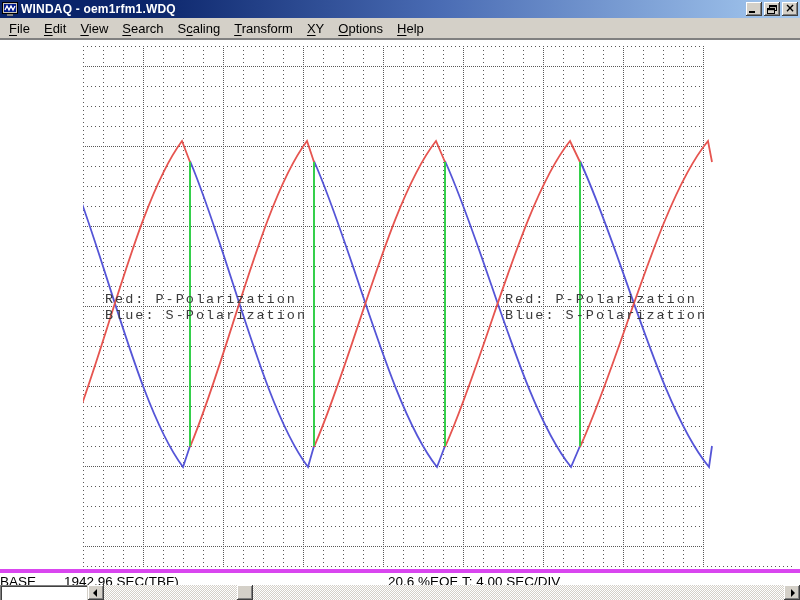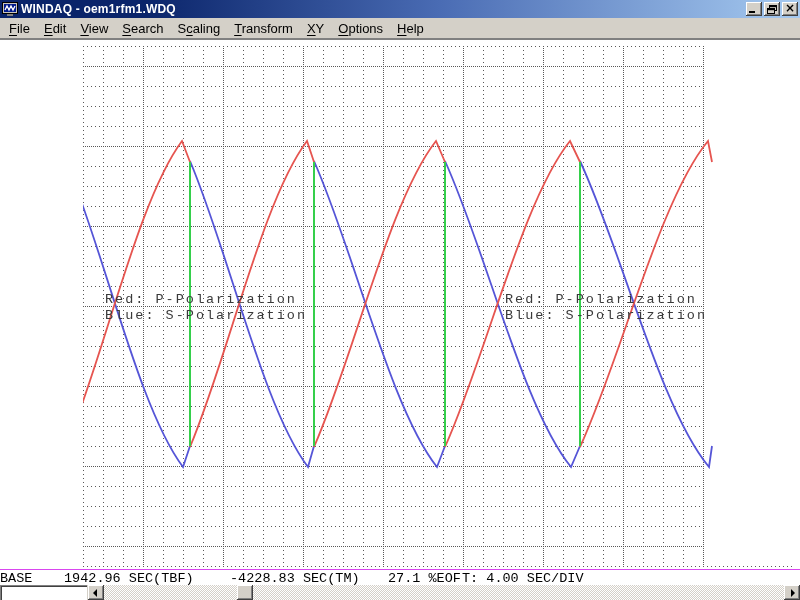--- a/index.html
+++ b/index.html
@@ -25,22 +25,22 @@
     background:#d4d0c8;border-bottom:2px solid #808080;display:flex;align-items:flex-end;padding-left:2px;}
   .menu-item{font-size:13px;color:#000;padding:2px 7px;white-space:nowrap;cursor:default;}
   .menu-item u{text-underline-offset:2px;}
 
   
   #plot{position:absolute;top:40px;left:0;width:800px;height:529px;background:#fff;}
   #plot-svg{position:absolute;top:0;left:0;pointer-events:none;}
 
   
   #statusline{position:absolute;top:569px;left:0;width:800px;height:15px;background:#fff;
-    border-top:1px solid #d946ef;box-sizing:content-box;
-    font-family:Liberation Mono, monospace;font-size:13.5px;color:#000;}
+    border-top:4px solid #d946ef;box-sizing:content-box;
+    font-family:Liberation Sans, sans-serif;font-size:13.5px;color:#000;}
   #statusline span{position:absolute;top:1px;white-space:pre;}
   #base-cell{left:0;width:86px;border-bottom:1px solid #000;height:14px;}
   #st-tbf{left:64px;} #st-tm{left:230px;} #st-eof{left:388px;} #st-tdiv{left:462px;}
 
   
   #bottombar{position:absolute;top:585px;left:0;width:800px;height:15px;background:#d4d0c8;}
   #pan-display{position:absolute;left:0;top:0;width:87px;height:15px;background:#fff;box-sizing:border-box;
     box-shadow:inset 1px 1px #808080,inset 2px 2px #404040,inset -1px -1px #fff;}
   #hscroll{position:absolute;left:88px;top:0;width:712px;height:15px;}
   .sbtn{position:absolute;top:0;width:16px;height:15px;background:#d4d0c8;
@@ -179,22 +179,21 @@
       </g>
       <text x="105" y="303" fill="#3a3a3a" font-family="&quot;Liberation Mono&quot;,&quot;DejaVu Sans Mono&quot;,monospace" font-size="13.5" letter-spacing="2">Red: P-Polarization</text>
       <text x="105" y="318.5" fill="#3a3a3a" font-family="&quot;Liberation Mono&quot;,&quot;DejaVu Sans Mono&quot;,monospace" font-size="13.5" letter-spacing="2">Blue: S-Polarization</text>
       <text x="505" y="303" fill="#3a3a3a" font-family="&quot;Liberation Mono&quot;,&quot;DejaVu Sans Mono&quot;,monospace" font-size="13.5" letter-spacing="2">Red: P-Polarization</text>
       <text x="505" y="318.5" fill="#3a3a3a" font-family="&quot;Liberation Mono&quot;,&quot;DejaVu Sans Mono&quot;,monospace" font-size="13.5" letter-spacing="2">Blue: S-Polarization</text>
     </svg>
 
   <div id="statusline">
     <span id="base-cell">BASE</span>
     <span id="st-tbf">1942.96 SEC(TBF)</span>
-    <span id="st-tm">-4228.83 SEC(TM)</span>
-    <span id="st-eof">27.1 %EOF</span>
+    <span id="st-eof">20.6 %EOF</span>
     <span id="st-tdiv">T: 4.00 SEC/DIV</span>
   </div>
 
   <div id="bottombar">
     <div id="pan-display"></div>
     <div id="hscroll">
       <div class="sbtn" id="sb-left">
           <span class="arr"></span>
         </div>
       <div id="sb-track">

